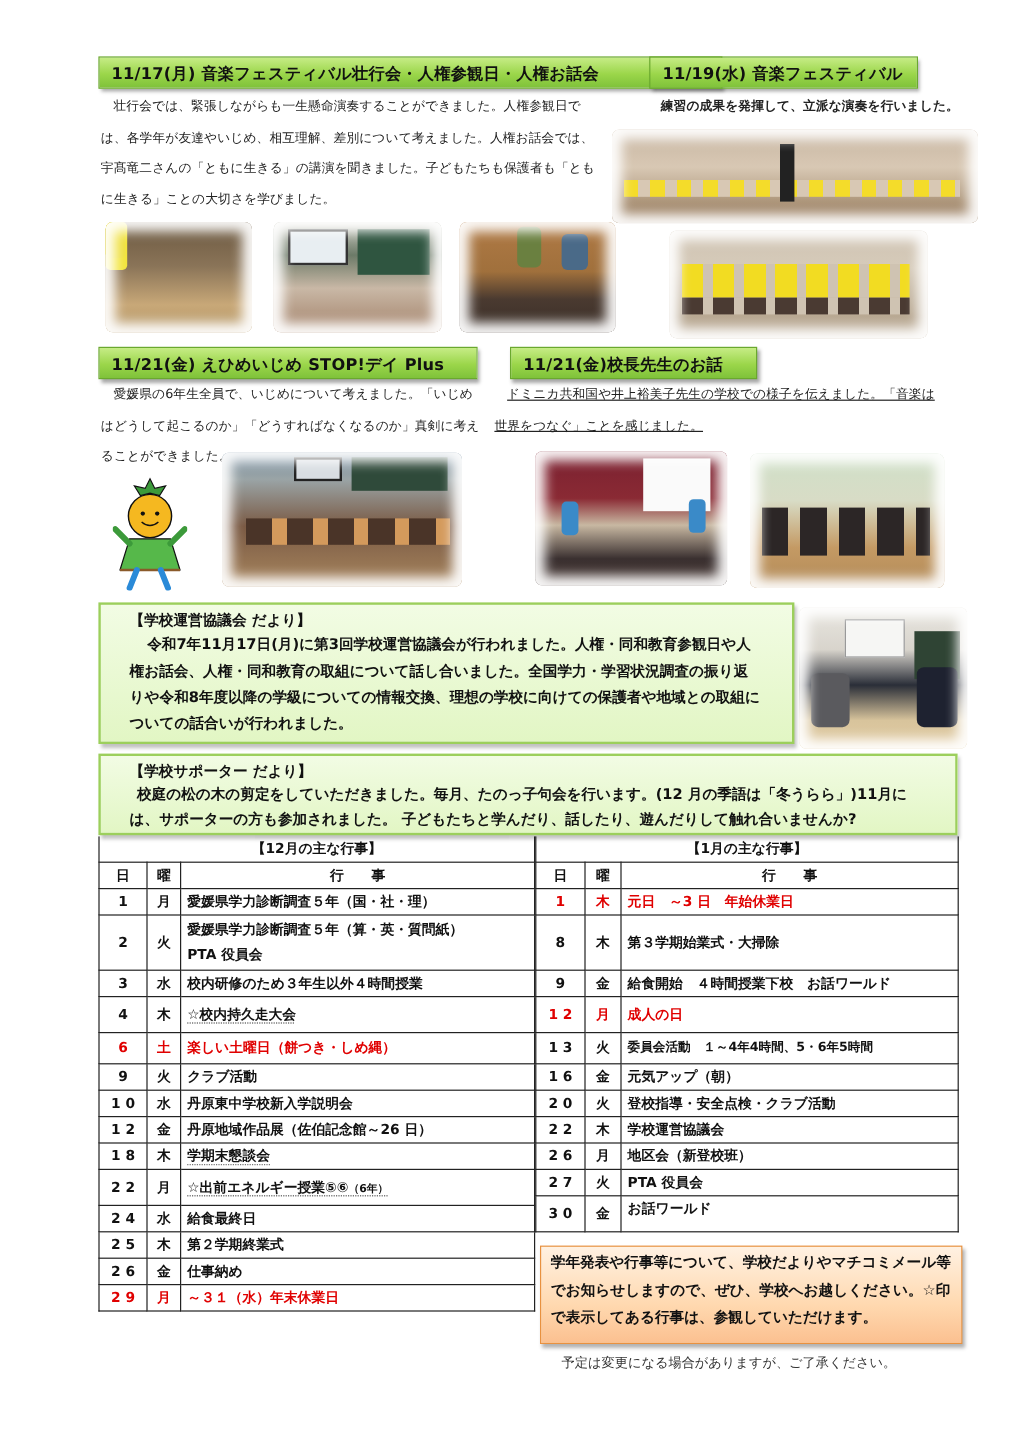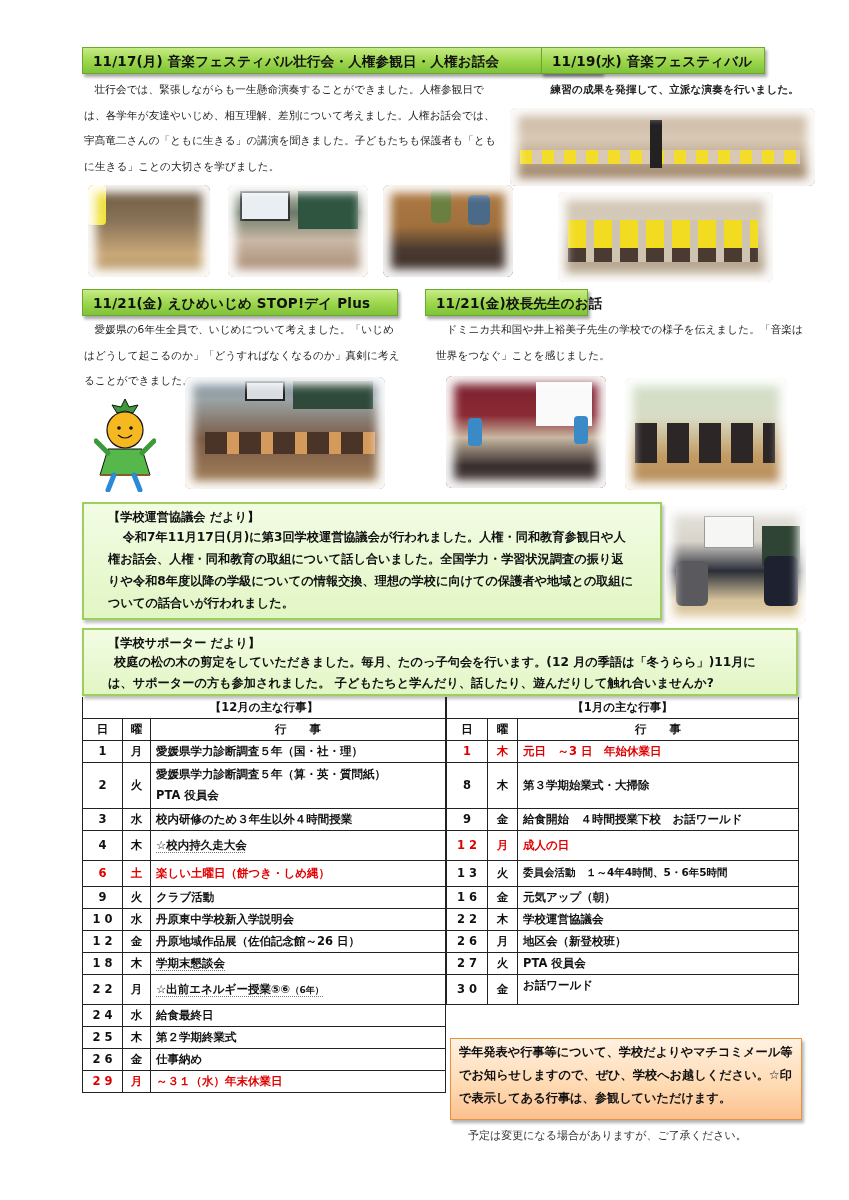--- a/index.html
+++ b/index.html
@@ -116,22 +116,22 @@
     <path d="M40 78 L46 93" stroke="#2a8ad8" stroke-width="5" stroke-linecap="round"></path>
   </svg>
 </div>
 <div class="photo" style="left:185px;top:377px;width:200px;height:112px;">
   <div class="ph-inner" style="background:linear-gradient(to bottom,#7a90a2 0%,#9aa4a6 20%,#7a5a44 55%,#a8865e 100%);"></div>
   <div style="position:absolute;left:60px;top:4px;width:40px;height:20px;background:#d8dde2;border:2px solid #222;"></div>
   <div style="position:absolute;left:108px;top:4px;width:80px;height:28px;background:#2f4a3a;"></div>
   <div style="position:absolute;left:20px;top:55px;width:170px;height:22px;background:repeating-linear-gradient(to right,#4a3428 0 22px,#d49a5c 22px 34px);"></div>
 </div>
 
-<div class="banner" style="left:425px;top:289px;width:163px;">11/21(金)校長先生のお話</div>
-<div class="para" style="left:436px;top:317px;width:370px;">ドミニカ共和国や井上裕美子先生の学校での様子を伝えました。「音楽は世界をつなぐ」ことを感じました。</div>
+<div class="banner" style="left:425px;top:289px;width:206px;">11/21(金)校長先生のお話</div>
+<div class="para" style="left:412px;top:317px;width:370px;text-decoration:underline;">ドミニカ共和国や井上裕美子先生の学校での様子を伝えました。「音楽は世界をつなぐ」ことを感じました。</div>
 <div class="photo" style="left:446px;top:376px;width:160px;height:112px;">
   <div class="ph-inner" style="background:linear-gradient(to bottom,#7a2030 0%,#8a2a34 35%,#c8b8a2 55%,#3a3030 80%,#4a3a36 100%);"></div>
   <div style="position:absolute;left:90px;top:6px;width:56px;height:44px;background:#fafafa;"></div>
   <div style="position:absolute;left:22px;top:42px;width:14px;height:28px;background:#3a8ac8;border-radius:4px;"></div>
   <div style="position:absolute;left:128px;top:40px;width:14px;height:28px;background:#3a8ac8;border-radius:4px;"></div>
 </div>
 <div class="photo" style="left:625px;top:378px;width:162px;height:112px;">
   <div class="ph-inner" style="background:linear-gradient(to bottom,#cfe0c8 0%,#d8dcc6 35%,#c49a64 70%,#b28a58 100%);"></div>
   <div style="position:absolute;left:10px;top:45px;width:140px;height:40px;background:repeating-linear-gradient(to right,#2c2626 0 22px,transparent 22px 32px);"></div>
 </div>
@@ -283,20 +283,25 @@
         <td class="day">13</td>
         <td class="wd">火</td>
         <td style="font-size:10.5px;">委員会活動　１～4年4時間、5・6年5時間</td>
       </tr>
   <tr style="height:22px;">
         <td class="day">16</td>
         <td class="wd">金</td>
         <td>元気アップ（朝）</td>
       </tr>
   <tr style="height:22px;">
+        <td class="day">20</td>
+        <td class="wd">火</td>
+        <td>登校指導・安全点検・クラブ活動</td>
+      </tr>
+  <tr style="height:22px;">
         <td class="day">22</td>
         <td class="wd">木</td>
         <td>学校運営協議会</td>
       </tr>
   <tr style="height:22px;">
         <td class="day">26</td>
         <td class="wd">月</td>
         <td>地区会（新登校班）</td>
       </tr>
   <tr style="height:22px;">

